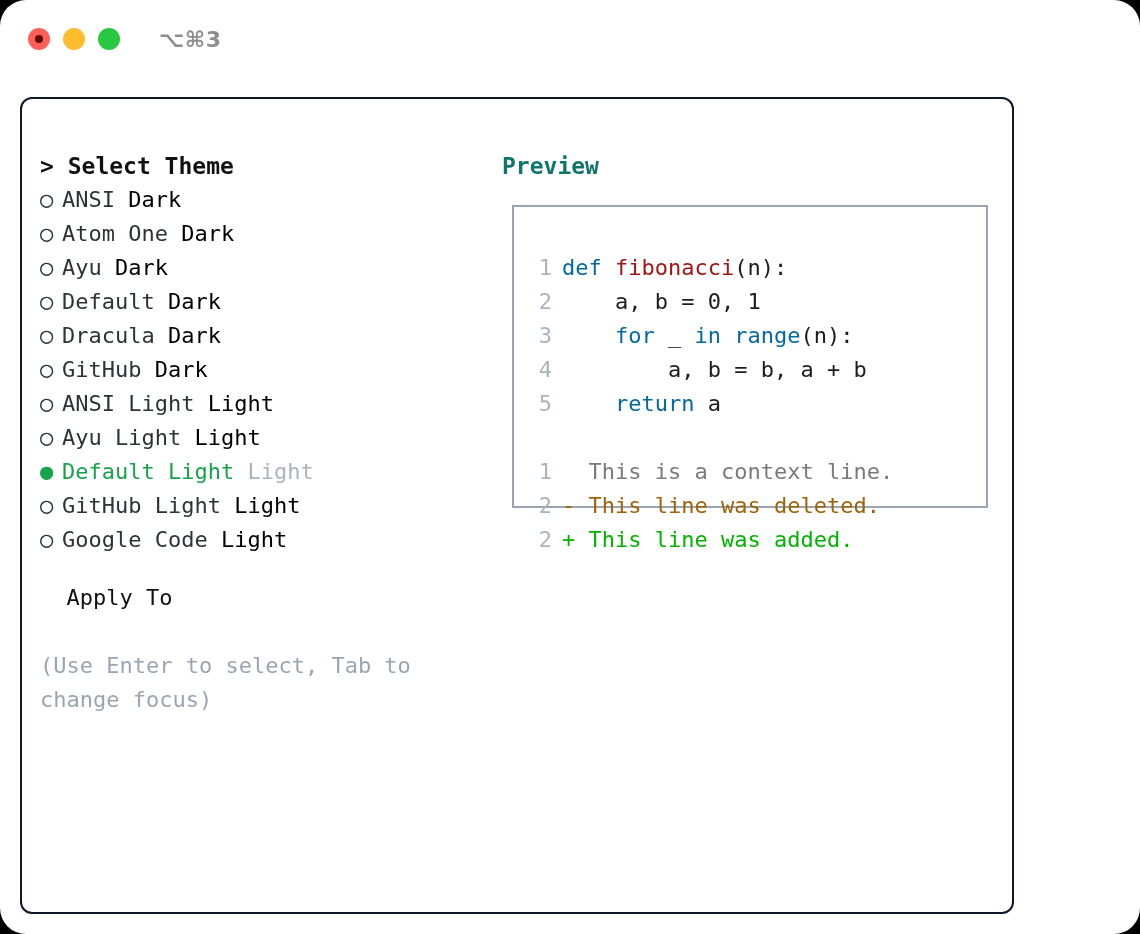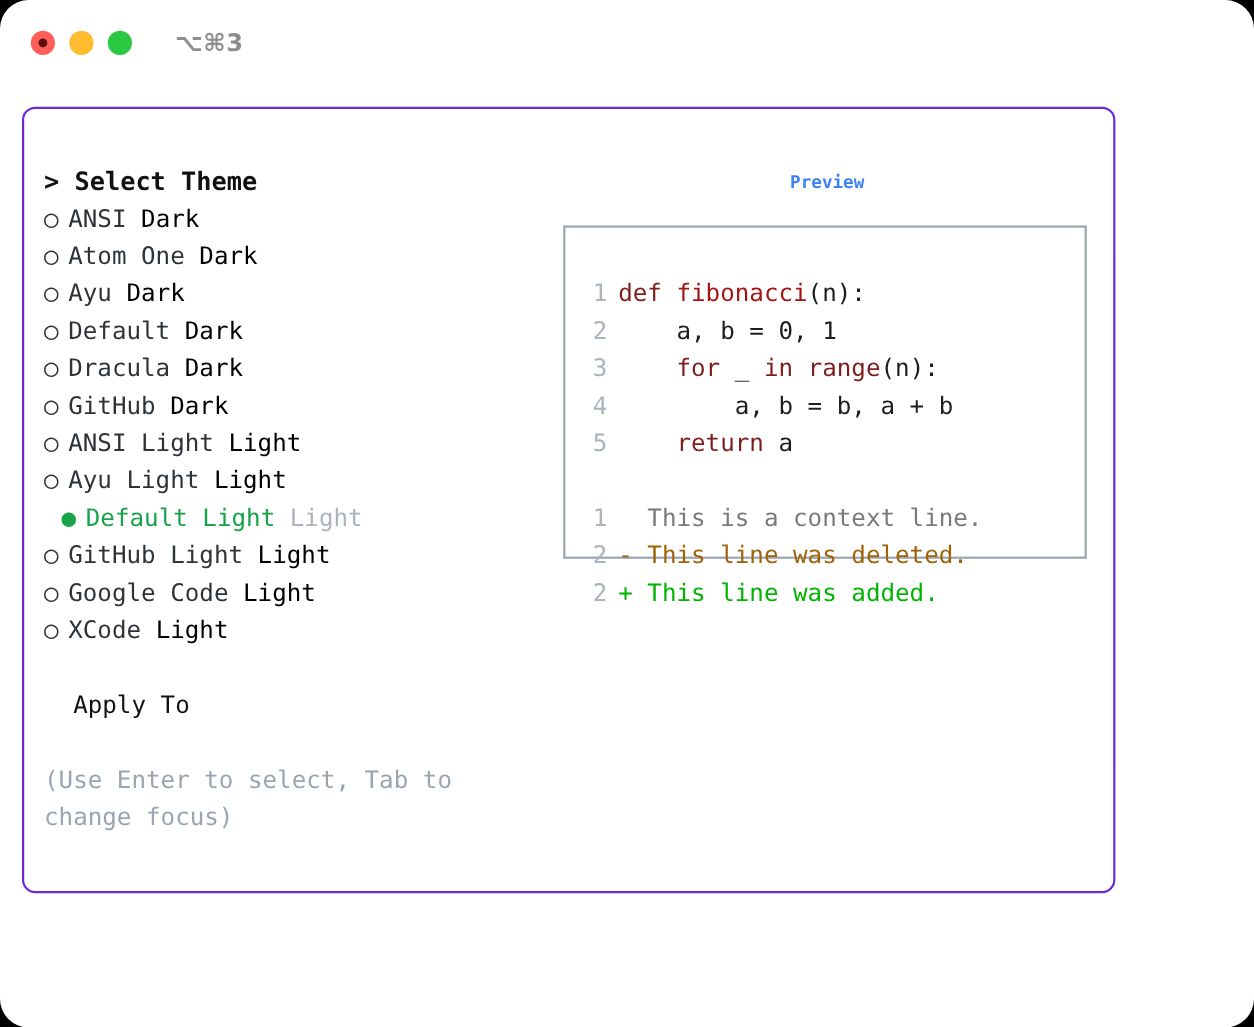--- a/index.html
+++ b/index.html
@@ -67,22 +67,22 @@
     letter-spacing: 0.5px;
     font-family: "DejaVu Sans", "Liberation Sans", sans-serif;
   }
 
   
   .panel {
     position: absolute;
     left: 20px;
     top: 97px;
     width: 994px;
-    height: 715px;
-    border: 2px solid #6d28d9;
+    height: 817px;
+    border: 2px solid #0f172a;
     border-radius: 12px;
     box-sizing: border-box;
     background: #ffffff;
   }
 
   .panel-inner {
     position: absolute;
     left: 0; top: 0;
     width: 100%;
     height: 100%;
@@ -106,34 +106,34 @@
     font-size: 22px;
     line-height: 34px;
     color: #2e3338;
     white-space: pre;
     display: block;
   }
   .bullet {
     display: inline-block;
     width: 22px;
   }
-  .theme-row.selected { color: #16a34a; margin-left: 16px; }
+  .theme-row.selected { color: #16a34a; }
   .theme-row.selected .bullet { color: #16a34a; }
   .theme-row .name { }
   .theme-row .mode {
     color: #000000;
   }
   .theme-row.selected .mode { color: #aab4bf; }
 
   .applyto-head {
     font-size: 22px;
     line-height: 34px;
     color: #111111;
     white-space: pre;
-    margin-top: 34px;
+    margin-top: 24px;
   }
   .apply-row {
     font-size: 22px;
     line-height: 34px;
     color: #2e3338;
     white-space: pre;
     display: block;
   }
   .apply-row.selected { color: #16a34a; }
 
@@ -147,26 +147,25 @@
   }
 
   
   .right-col {
     position: absolute;
     left: 480px;
     top: 50px;
     width: 500px;
   }
   .preview-title {
-    font-size: 16px;
+    font-size: 23px;
     font-weight: bold;
-    color: #3b82f6;
-    line-height: 34px;
-    white-space: pre;
-    text-align: center;
+    color: #0f766e;
+    line-height: 34px;
+    white-space: pre;
   }
   .code-box {
     position: absolute;
     left: 10px;
     top: 56px;
     width: 476px;
     height: 303px;
     border: 2px solid #9aa5b1;
     box-sizing: border-box;
     background: #ffffff;
@@ -179,21 +178,21 @@
     line-height: 34px;
     white-space: pre;
   }
   .code .ln {
     color: #aab4bf;
     display: inline-block;
     width: 26px;
     text-align: right;
     margin-right: 10px;
   }
-  .kw   { color: #7f1d1d; }
+  .kw   { color: #0369a1; }
   .fn   { color: #a31515; }
   .plain{ color: #1c1c1c; }
   .blank-line { height: 34px; }
   .diff-ctx { color: #7a7a7a; }
   .diff-del { color: #a16207; }
   .diff-add { color: #00b400; }
 </style>
 </head>
 <body>
 
@@ -218,21 +217,20 @@
             <div class="theme-row"><span class="bullet">○</span><span class="name">Atom One</span><span> </span><span class="mode">Dark</span></div>
             <div class="theme-row"><span class="bullet">○</span><span class="name">Ayu</span><span> </span><span class="mode">Dark</span></div>
             <div class="theme-row"><span class="bullet">○</span><span class="name">Default</span><span> </span><span class="mode">Dark</span></div>
             <div class="theme-row"><span class="bullet">○</span><span class="name">Dracula</span><span> </span><span class="mode">Dark</span></div>
             <div class="theme-row"><span class="bullet">○</span><span class="name">GitHub</span><span> </span><span class="mode">Dark</span></div>
             <div class="theme-row"><span class="bullet">○</span><span class="name">ANSI Light</span><span> </span><span class="mode">Light</span></div>
             <div class="theme-row"><span class="bullet">○</span><span class="name">Ayu Light</span><span> </span><span class="mode">Light</span></div>
             <div class="theme-row selected"><span class="bullet">●</span><span class="name">Default Light</span><span> </span><span class="mode">Light</span></div>
             <div class="theme-row"><span class="bullet">○</span><span class="name">GitHub Light</span><span> </span><span class="mode">Light</span></div>
             <div class="theme-row"><span class="bullet">○</span><span class="name">Google Code</span><span> </span><span class="mode">Light</span></div>
-            <div class="theme-row"><span class="bullet">○</span><span class="name">XCode</span><span> </span><span class="mode">Light</span></div>
           </div>
 
         <div class="applyto-head">  Apply To</div>
 
         <div class="hint">(Use Enter to select, Tab to change focus)</div>
       </div>
 
       <div class="right-col">
         <div class="preview-title">Preview</div>
         <div class="code-box">

